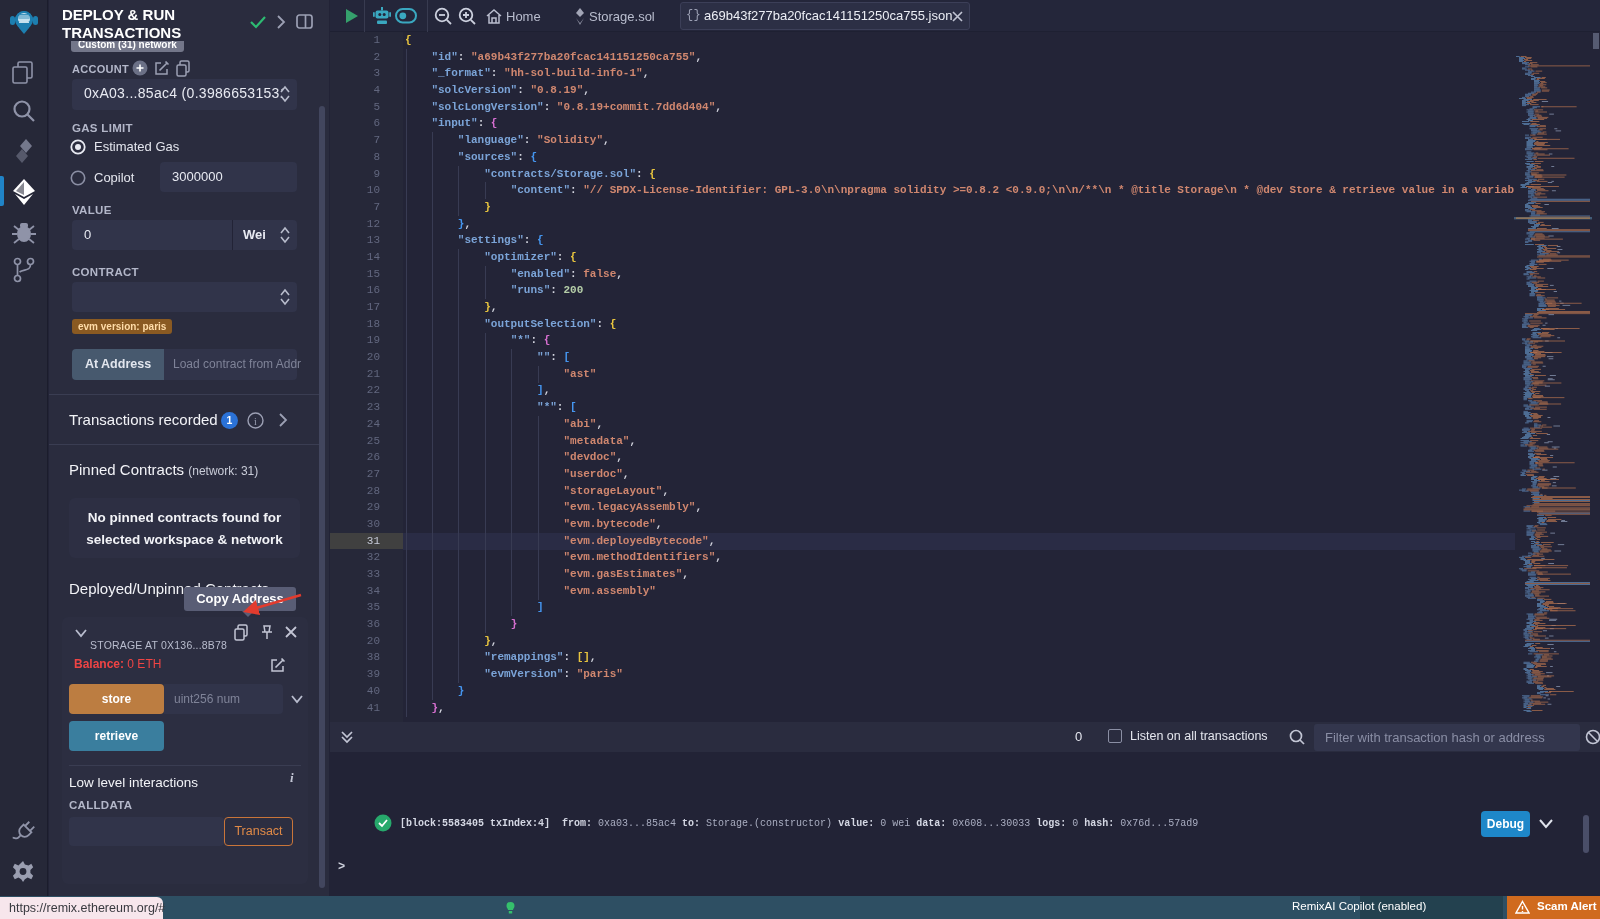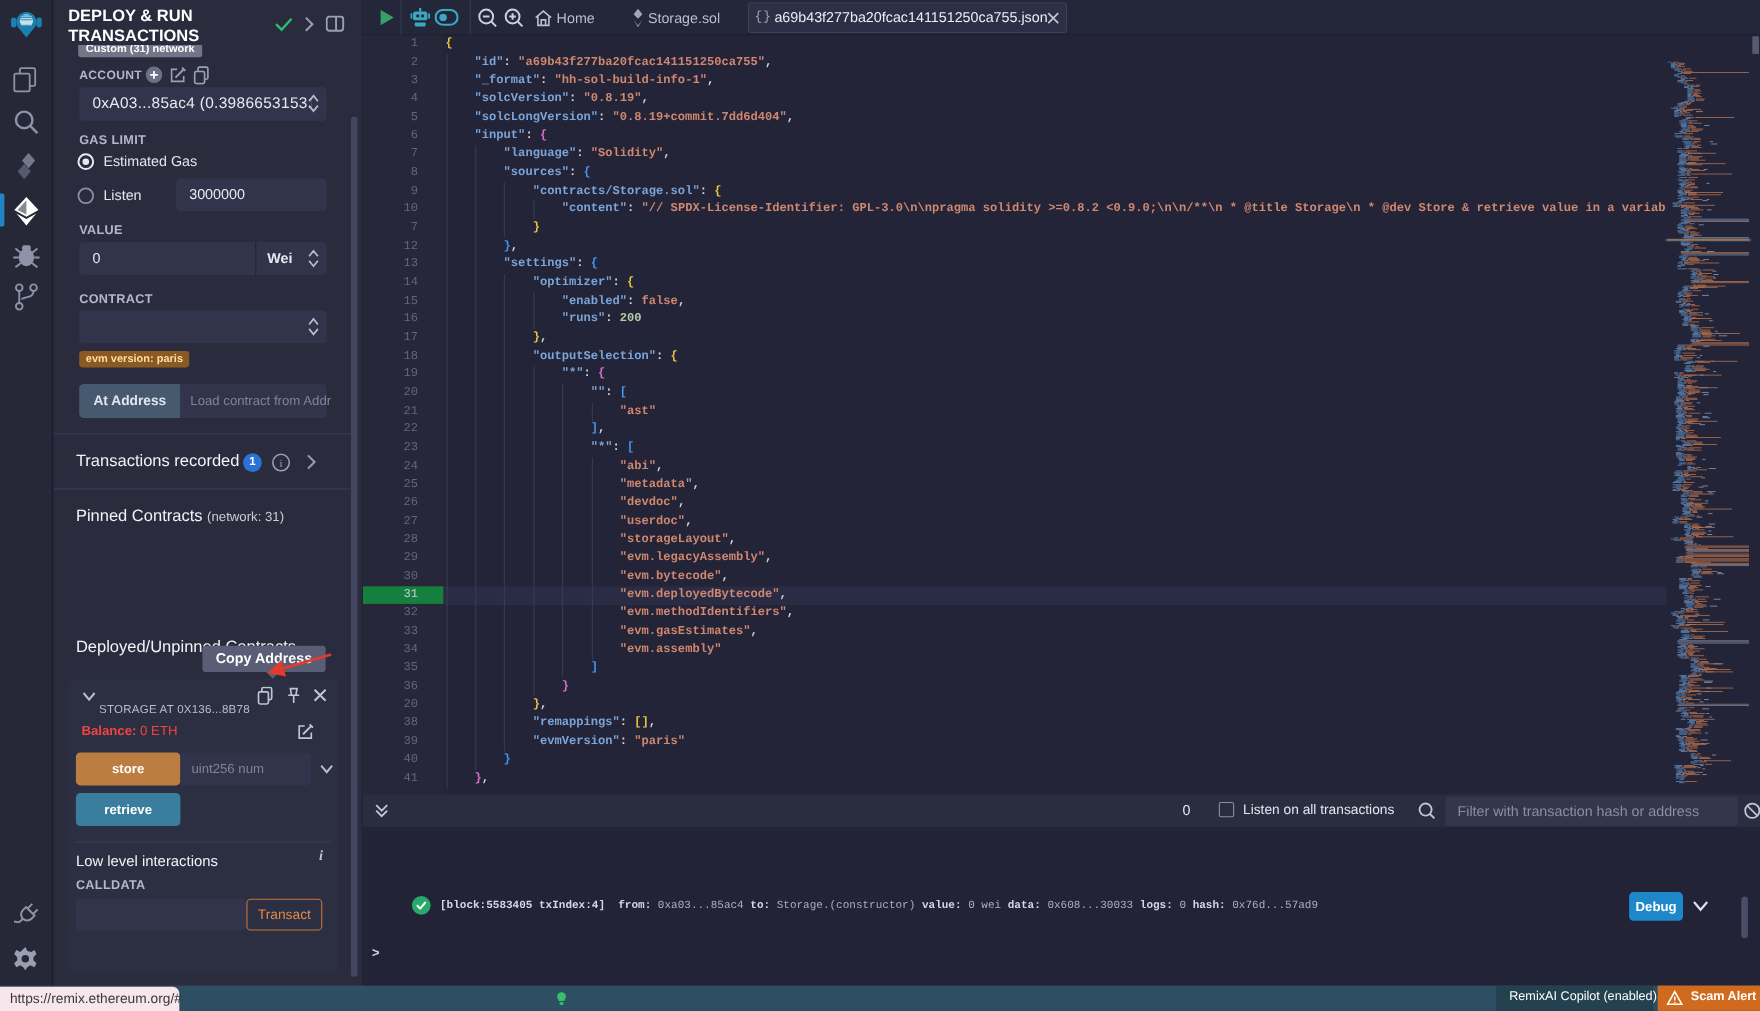--- a/index.html
+++ b/index.html
@@ -15,21 +15,21 @@
 .ph{color:#7f8398;font-size:12px}
 .hdiv{position:absolute;left:49px;width:270px;height:1px;background:#3a3d52}
 
 #main{position:absolute;left:330px;top:0;right:0;height:919px;background:#222336}
 #topbar{position:absolute;left:0;top:0;right:0;height:32px;background:#24263a;border-bottom:1px solid #1e2032}
 #editor{position:absolute;left:0;top:32px;right:0;height:690px;background:#232437;font-size:11px}
 #editor div,#editor i{font-family:"Liberation Mono",monospace}
 .cl,.cl i{font-weight:bold}
 #gutter{position:absolute;left:0;top:0;width:73px;height:690px;background:#262839}
 .gn{height:16.7px;line-height:16.7px;text-align:right;padding-right:23px;color:#62677f}
-.gn.cur{background:#15803d}
+.gn.cur{background:#404040}
 .gn.cur{color:#c6cad8}
 #codearea{position:absolute;left:75px;top:0;right:85px;bottom:0;overflow:hidden}
 .cl{height:16.7px;line-height:16.7px;white-space:pre;color:#d4d6e0}
 .cl.cur{background:transparent}
 #curline{position:absolute;left:0;top:501.0px;right:85px;height:16.7px;background:#2a2c45}
 .ig{position:absolute;width:1px;background:#383b53}
 
 #term{position:absolute;left:0;top:722px;right:0;height:174px;background:#222336}
 #termbar{position:absolute;left:0;top:0;right:0;height:30px;background:#2a2c3f}
 .mono,.mono b{font-family:"Liberation Mono",monospace !important}
@@ -144,21 +144,21 @@
     </svg>
  <div class="abs lbl" style="left:23px;top:122px">GAS LIMIT</div>
  <svg class="abs" style="left:21px;top:139px" width="16" height="16">
       <circle cx="8" cy="8" r="6.7" fill="none" stroke="#e8eaf2" stroke-width="1.8"></circle>
       <circle cx="8" cy="8" r="3" fill="#e8eaf2"></circle>
     </svg>
  <div class="abs" style="left:45px;top:139px;color:#e4e6ee;font-size:13px">Estimated Gas</div>
  <svg class="abs" style="left:21px;top:170px" width="16" height="16">
       <circle cx="8" cy="8" r="6.7" fill="none" stroke="#8b8fa4" stroke-width="1.6"></circle>
     </svg>
- <div class="abs" style="left:45px;top:170px;color:#e4e6ee;font-size:13px">Listen</div>
+ <div class="abs" style="left:45px;top:170px;color:#e4e6ee;font-size:13px">Copilot</div>
  <div class="inp" style="left:111px;top:162px;width:137px;height:30px"></div>
  <div class="abs" style="left:123px;top:169px;color:#e8eaf2;font-size:13px">3000000</div>
  <div class="abs lbl" style="left:23px;top:204px">VALUE</div>
  <div class="inp" style="left:23px;top:220px;width:225px;height:30px"></div>
  <div class="abs" style="left:35px;top:227px;color:#e8eaf2;font-size:13px">0</div>
  <div class="abs" style="left:183px;top:220px;width:1px;height:30px;background:#222336"></div>
  <div class="abs" style="left:194px;top:227px;color:#e8eaf2;font-size:13px;font-weight:bold">Wei</div>
  <svg class="abs" style="left:230px;top:225px" width="12" height="20">
       <path d="M2 8 L6 3 L10 8 M2 12 L6 17 L10 12" fill="none" stroke="#b8bccc" stroke-width="1.6"></path>
     </svg>
@@ -176,20 +176,21 @@
  <div class="abs" style="left:172px;top:412px;width:17px;height:17px;background:#2b72d7;border-radius:50%;color:#fff;font-size:10.5px;font-weight:bold;text-align:center;line-height:17px">1</div>
  <svg class="abs" style="left:198px;top:412px" width="17" height="17">
       <circle cx="8.5" cy="8.5" r="7.5" fill="none" stroke="#9ca0b4" stroke-width="1.4"></circle>
       <text x="8.5" y="12.5" fill="#9ca0b4" font-size="10" text-anchor="middle" font-family="Liberation Serif">i</text>
     </svg>
  <svg class="abs" style="left:228px;top:413px" width="12" height="14">
       <path d="M3 1 L9 7 L3 13" stroke="#9ca0b4" stroke-width="1.8" fill="none"></path>
     </svg>
  <div class="hdiv" style="top:444px;left:0px;width:270px"></div>
  <div class="abs" style="left:20px;top:461px;color:#f2f3f7;font-size:15px">Pinned Contracts <span style="font-size:12px;color:#c9ccd8">(network: 31)</span></div>
+ <div class="abs" style="left:20px;top:498px;width:231px;height:60px;background:#2d2f43;border-radius:6px;color:#f2f3f7;font-size:13.5px;font-weight:bold;text-align:center;line-height:22px;padding-top:9px">No pinned contracts found for<br>selected workspace &amp; network</div>
  <div class="abs" style="left:20px;top:580px;color:#f2f3f7;font-size:15px">Deployed/Unpinned Contracts</div>
 
  <div class="abs" style="left:13px;top:617px;width:246px;height:267px;background:#2c2e41;border-radius:6px">
    <svg class="abs" style="left:12px;top:10px" width="14" height="12">
         <path d="M2 3 L7 9 L12 3" stroke="#b9bdce" stroke-width="1.8" fill="none"></path>
       </svg>
    <div class="abs" style="left:28px;top:22px;color:#b9bdce;font-size:10.5px;letter-spacing:.2px">STORAGE AT 0X136...8B78</div>
    <svg class="abs" style="left:171px;top:7px" width="17" height="17">
         <g fill="none" stroke="#c2c5d4" stroke-width="1.5">
           <rect x="5" y="1" width="9" height="11" rx="1.5"></rect>
@@ -1616,20 +1617,20 @@
   <div class="abs" style="left:1253px;top:93px;width:6px;height:38px;background:#4a4e68;border-radius:3px"></div>
  </div>
 </div>
 
 <div id="status">
  <svg class="abs" style="left:505px;top:5px" width="11" height="14">
       <path d="M5.5 1 a4 4 0 0 1 4 4 c0 2-1.5 2.5-1.5 4 h-5 c0-1.5-1.5-2-1.5-4 a4 4 0 0 1 4-4z" fill="#35c06c"></path>
       <rect x="3.8" y="10" width="3.4" height="2.5" fill="#35c06c"></rect>
     </svg>
  <div class="abs" style="left:1360px;top:0;width:143px;height:23px;background:#23414f"></div>
- <div class="abs" style="left:1372px;top:4px">RemixAI Copilot (enabled)</div>
+ <div class="abs" style="left:1292px;top:4px">RemixAI Copilot (enabled)</div>
  <div class="abs" style="left:1507px;top:0;width:93px;height:23px;background:#d06a1e"></div>
  <svg class="abs" style="left:1515px;top:4px" width="15" height="15">
       <path d="M7.5 1.5 L14 13 H1 Z" fill="none" stroke="#fff" stroke-width="1.4"></path>
       <path d="M7.5 6 V9.5 M7.5 11 V12" stroke="#fff" stroke-width="1.4"></path>
     </svg>
  <div class="abs" style="left:1537px;top:4px;font-weight:bold">Scam Alert</div>
 </div>
 <div class="abs" style="left:0;top:897px;width:163px;height:22px;background:#f7e6ec;border-radius:0 6px 0 0;color:#38393f;font-size:12.5px;line-height:22px;padding-left:9px;z-index:9">https://remix.ethereum.org/#</div>
 </body></html>

